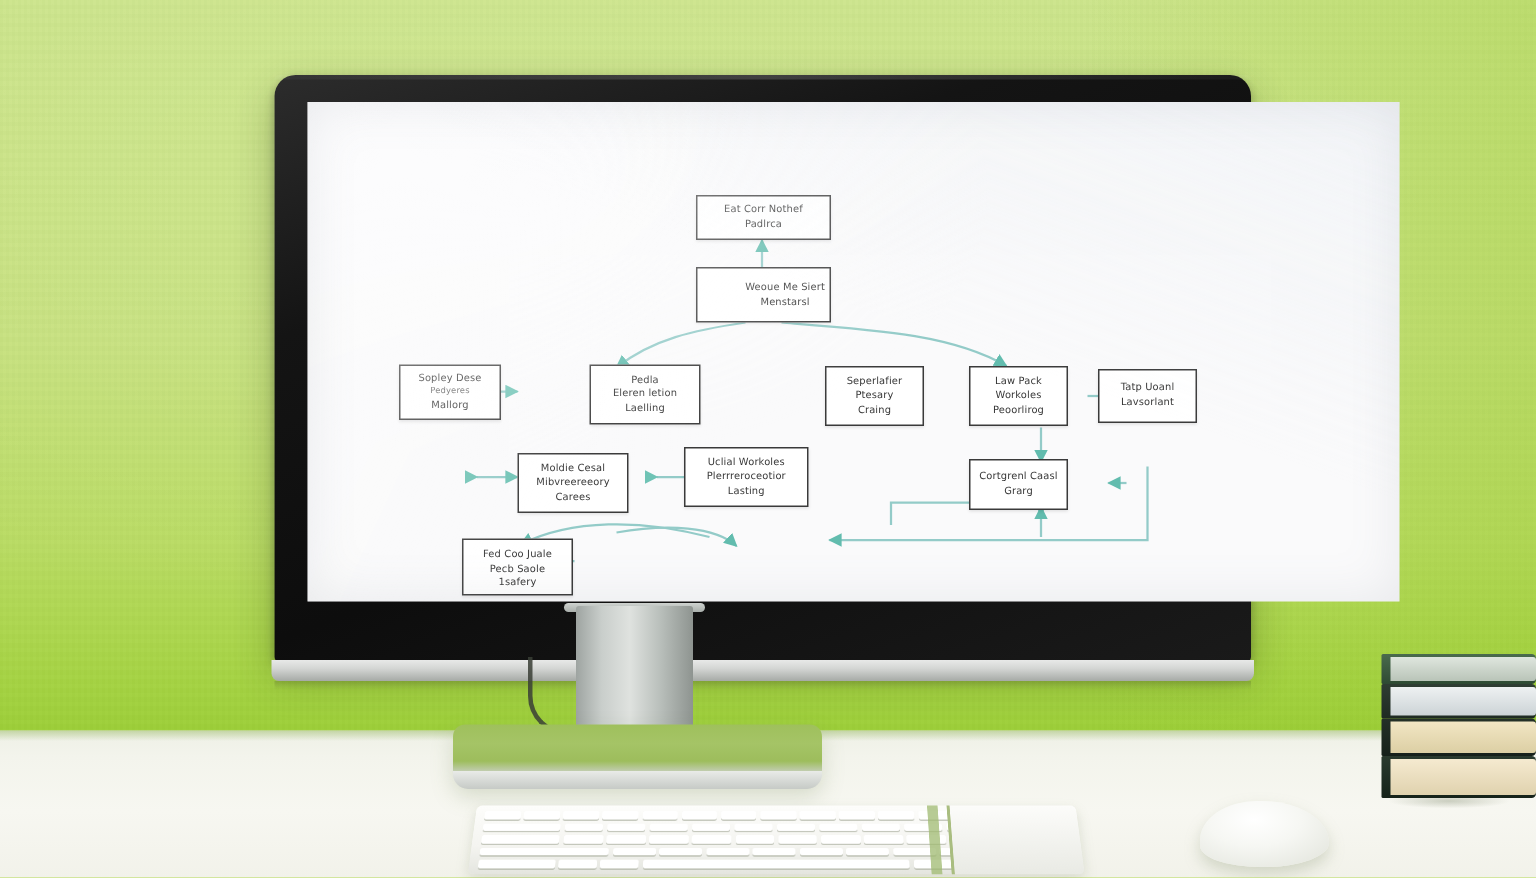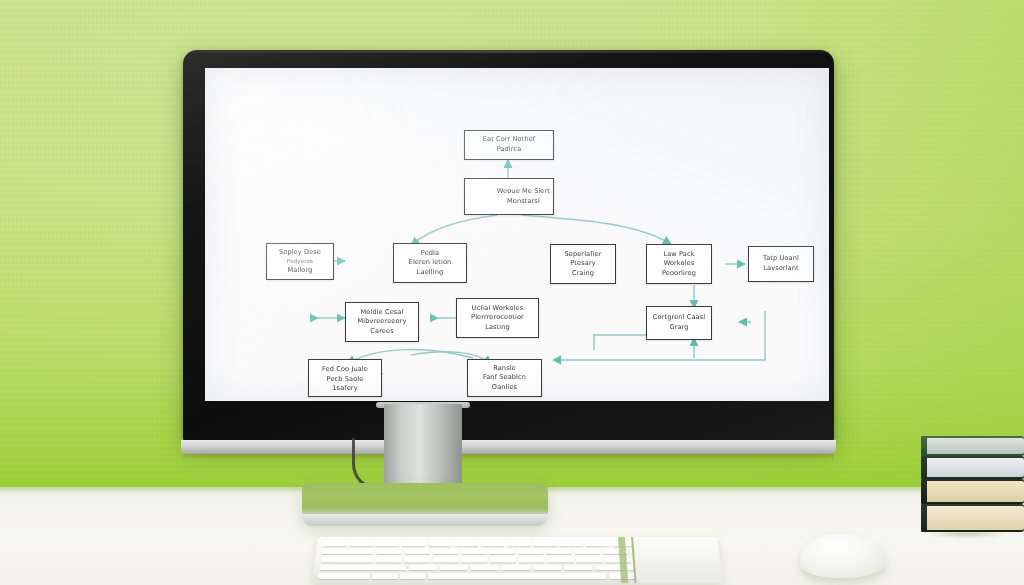--- a/index.html
+++ b/index.html
@@ -53,21 +53,21 @@
     background:linear-gradient(160deg,#2c2c2c 0%, #141414 28%, #0d0d0d 60%, #1a1a1a 100%);
     border-radius:14px 14px 4px 4px;
     box-shadow:0 10px 26px rgba(40,60,10,0.30), 0 2px 6px rgba(0,0,0,.25);
   }
   .bezel-hl {
     position:absolute; left:0; top:0; right:0; height:3px;
     border-radius:14px 14px 0 0;
     background:linear-gradient(90deg, rgba(255,255,255,.04), rgba(255,255,255,.16), rgba(255,255,255,.04));
   }
   .screen {
-    position:absolute; left:22px; top:18px; width:624px; height:333px;
+    position:absolute; left:22px; top:18px; width:728px; height:333px;
     background:#fafafb;
     overflow:hidden;
   }
   .screen-sheen {
     position:absolute; inset:0; pointer-events:none;
     background:
       linear-gradient(115deg, rgba(255,255,255,0.55) 0%, rgba(255,255,255,0.0) 34%),
       linear-gradient(200deg, rgba(228,234,240,0.45) 0%, rgba(255,255,255,0) 45%),
       radial-gradient(ellipse 420px 260px at 22% 18%, rgba(255,255,255,.55), rgba(255,255,255,0) 70%);
     mix-blend-mode:normal; opacity:.75;
@@ -322,21 +322,21 @@
         </div>
 
         <div class="node" style="left:441px; top:176px; width:66px; height:40px;">
           <div class="blurwrap">
             <span>Law Pack</span>
             <span>Workoles</span>
             <span>Peoorlirog</span>
           </div>
         </div>
 
-        <div class="node" style="left:527px; top:178px; width:66px; height:36px;margin-left:16px;">
+        <div class="node" style="left:527px; top:178px; width:66px; height:36px;">
           <div class="blurwrap">
             <span>Tatp Uoanl</span>
             <span>Lavsorlant</span>
           </div>
         </div>
 
         <div class="node" style="left:441px; top:238px; width:66px; height:34px;">
           <div class="blurwrap">
             <span>Cortgrenl Caasl</span>
             <span>Grarg</span>
@@ -344,27 +344,20 @@
         </div>
 
         <div class="node" style="left:103px; top:291px; width:74px; height:38px;align-items:flex-end;">
           <div class="blurwrap">
             <span>Fed Coo Juale</span>
             <span>Pecb Saole</span>
             <span>1safery</span>
           </div>
         </div>
 
-        <div class="node" style="left:262px; top:291px; width:75px; height:38px;">
-          <div class="blurwrap">
-            <span>Ransle</span>
-            <span>Fanf Seablcn</span>
-            <span>Oanlies</span>
-          </div>
-        </div>
       </div>
       <div class="screen-sheen"></div>
       <div class="screen-vign"></div>
     </div>
 
     <div class="chin"></div>
     <div class="chin-shadow"></div>
   </div>
 
   <div class="stand-neck-top"></div>

